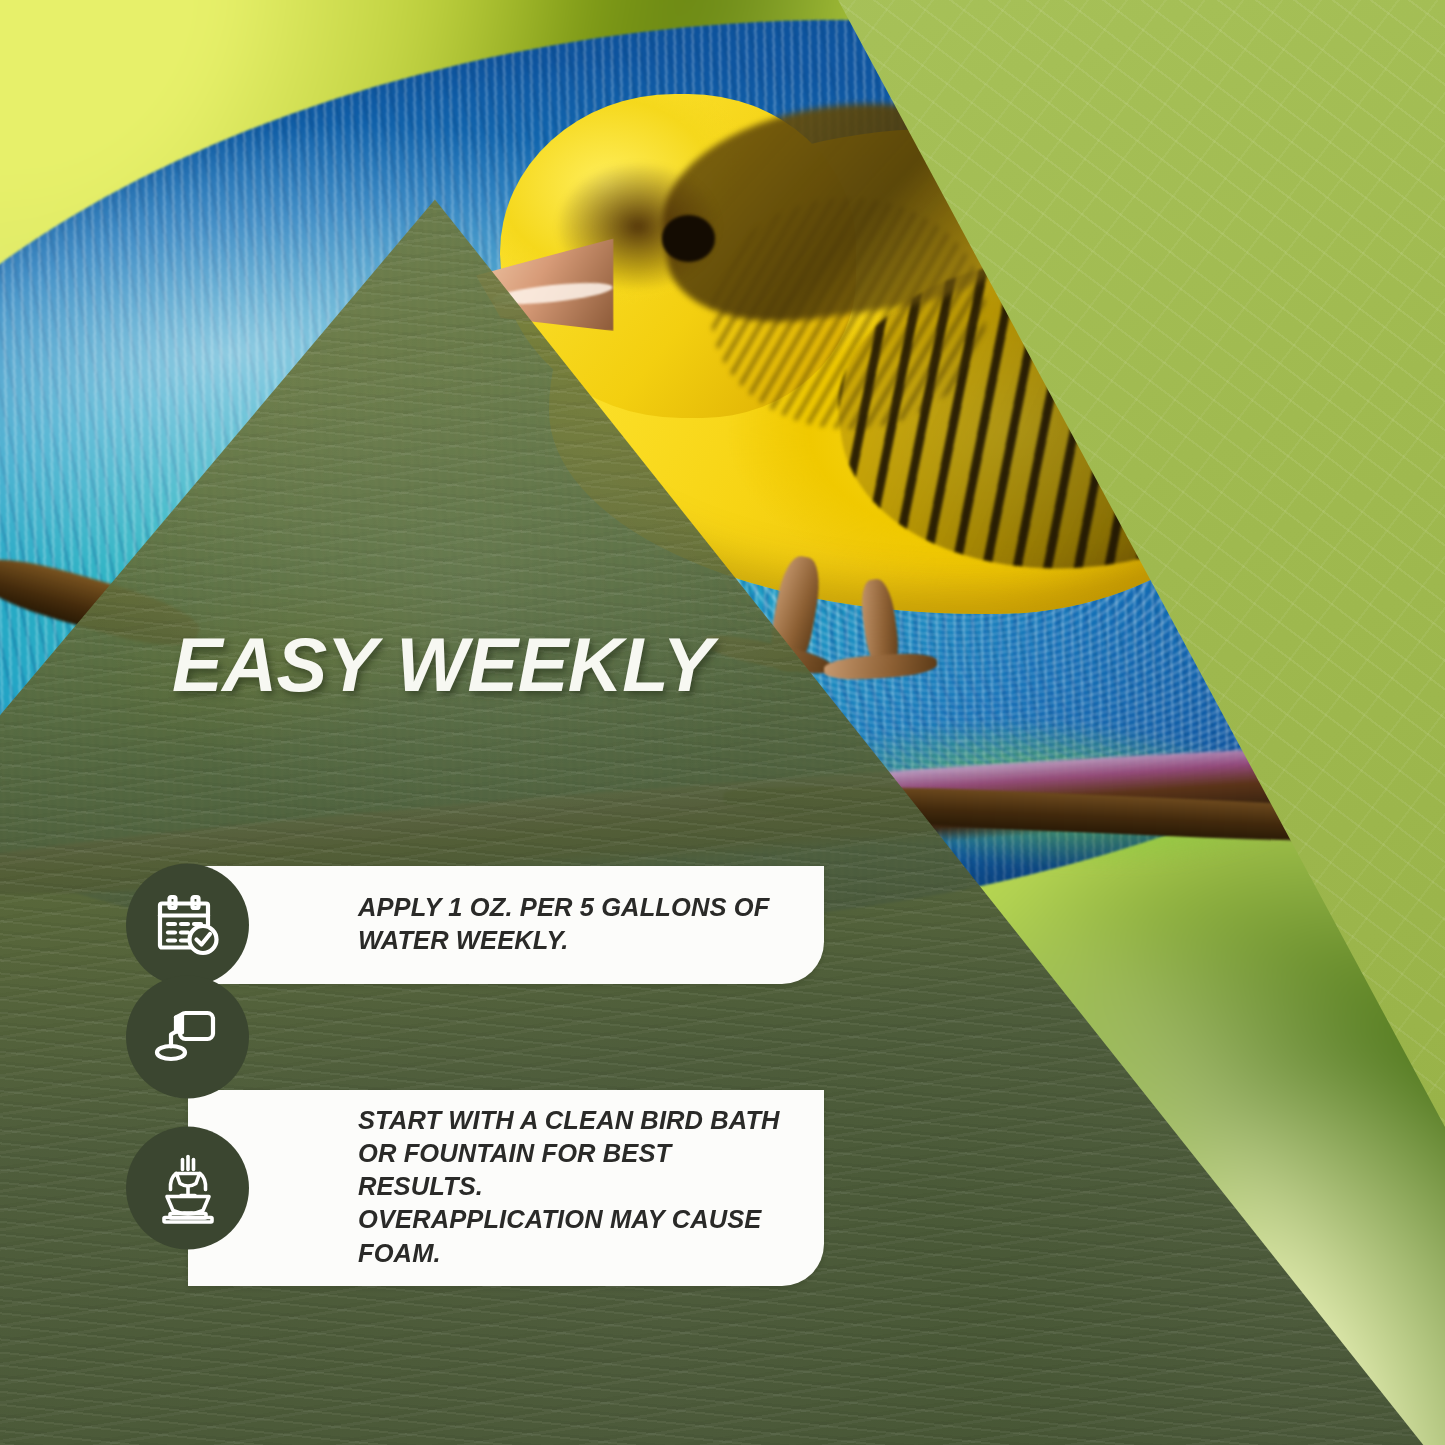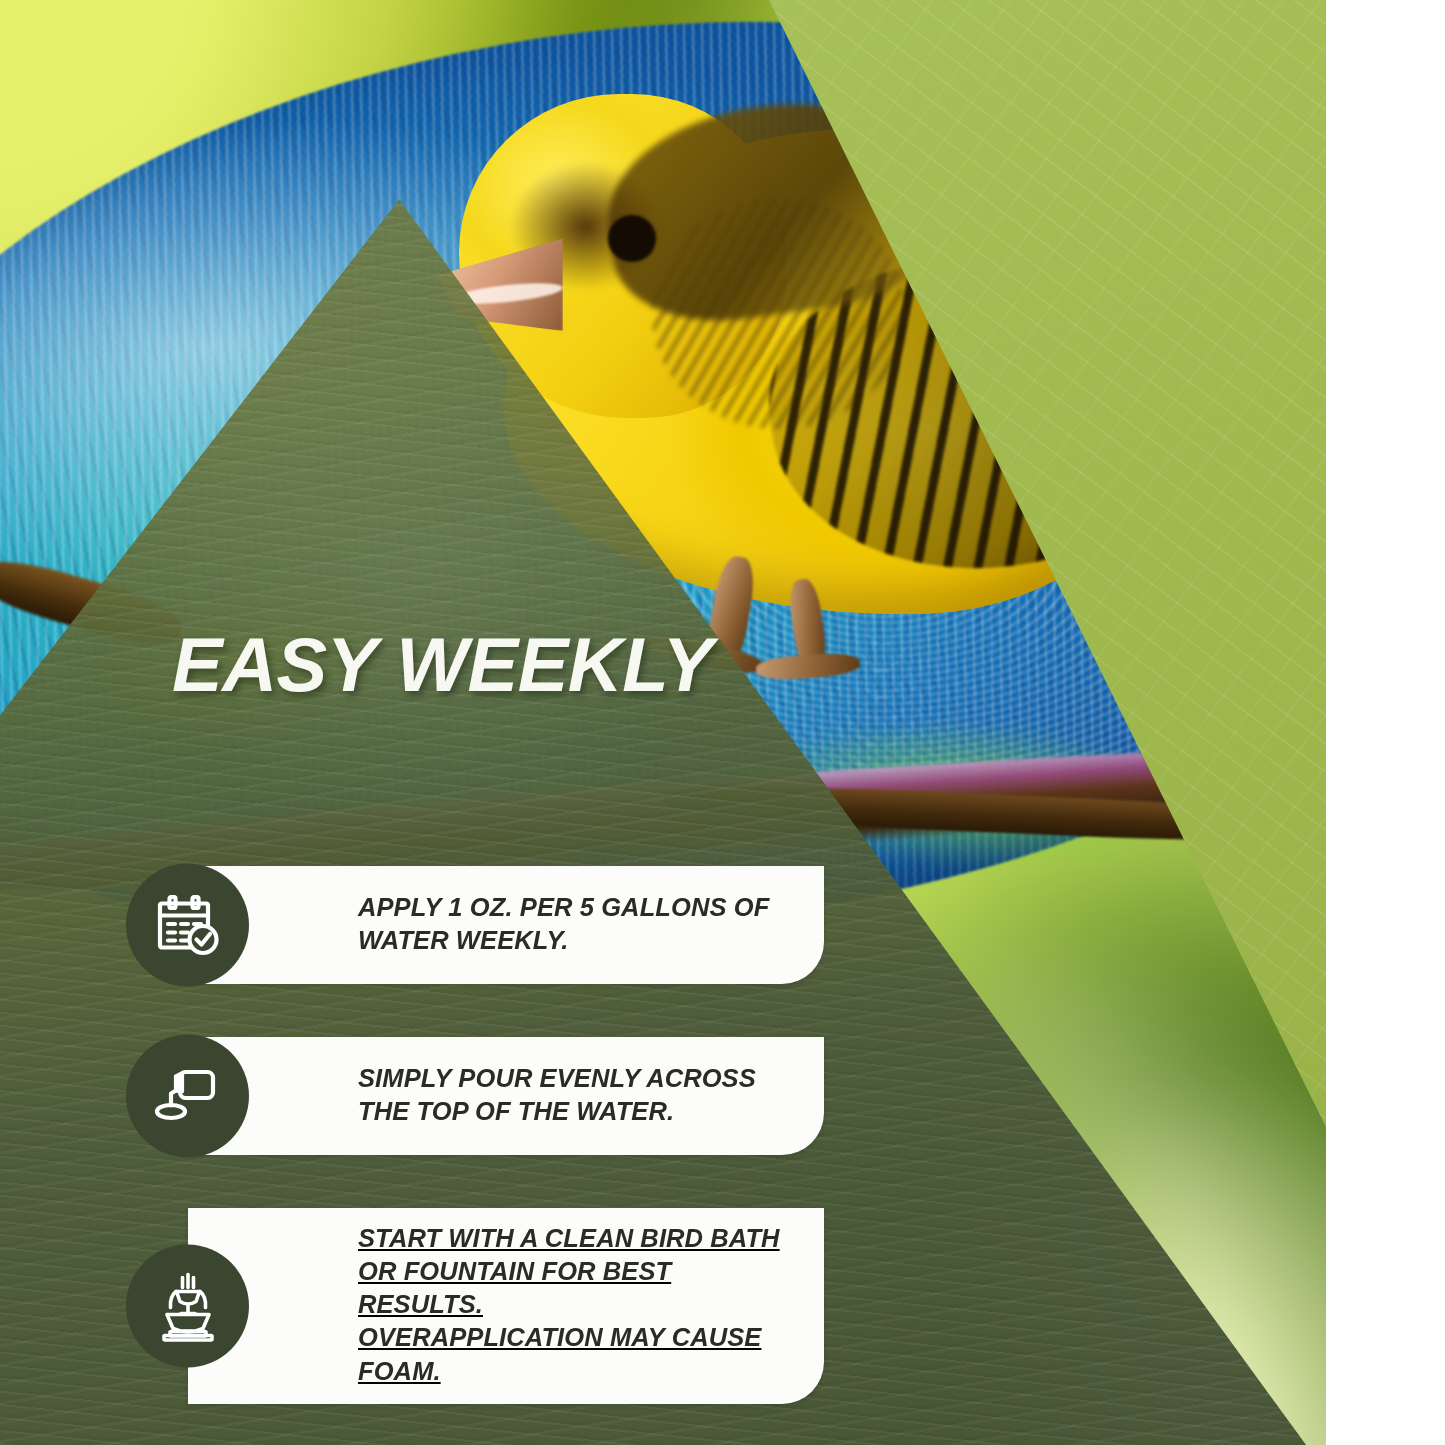--- a/index.html
+++ b/index.html
@@ -6,21 +6,21 @@
     margin: 0;
     padding: 0;
     background: #ffffff;
   }
   body {
     font-family: "Liberation Sans", sans-serif;
   }
 
   #infographic {
     position: relative;
-    width: 1326px;
+    width: 1445px;
     height: 1445px;
     overflow: hidden;
     background: #0369a1;
   }
 
   
   .photo-layer {
     position: absolute;
     inset: 0;
     overflow: hidden;
@@ -337,21 +337,21 @@
     top: 866px;
     width: 710px;
   }
 
   .bullet-row {
     position: relative;
     margin-bottom: 53px;
     display: flex;
     align-items: stretch;
   }
-  .bullet-row:last-child { margin-bottom: 0; text-decoration: underline; }
+  .bullet-row:last-child { margin-bottom: 0; }
 
   .bullet-icon {
     position: absolute;
     left: 0;
     top: 50%;
     transform: translateY(-50%);
     width: 123px;
     height: 123px;
     border-radius: 50%;
     background: #3b4630;
@@ -462,24 +462,20 @@
       <div class="bullet-row">
         <div class="bullet-icon">
           <svg width="74" height="74" viewBox="0 0 74 74" fill="none" stroke="#ffffff" stroke-width="4.2" stroke-linecap="round" stroke-linejoin="round">
             <path d="M25 17 L25 31 L20 34 L20 44"></path>
             <path d="M25 17 L31 14 L31 32 L25 31"></path>
             <rect x="29" y="12.5" width="33" height="26" rx="5.5"></rect>
             <ellipse cx="20" cy="52" rx="14" ry="6.5"></ellipse>
             <path d="M20 44 L20 46"></path>
           </svg>
         </div>
-        <div class="bullet-panel">
-          <span class="bullet-text">SIMPLY POUR EVENLY ACROSS
-THE TOP OF THE WATER.</span>
-        </div>
       </div>
 
       <div class="bullet-row tall">
         <div class="bullet-icon">
           <svg width="76" height="76" viewBox="0 0 76 76" fill="none" stroke="#ffffff" stroke-width="3.6" stroke-linecap="round" stroke-linejoin="round">
             <line x1="38" y1="7" x2="38" y2="20"></line>
             <line x1="32.5" y1="10" x2="32.5" y2="20"></line>
             <line x1="43.5" y1="10" x2="43.5" y2="20"></line>
             <path d="M26 24 C21 28 20 34 20.5 40"></path>
             <path d="M50 24 C55 28 56 34 55.5 40"></path>

